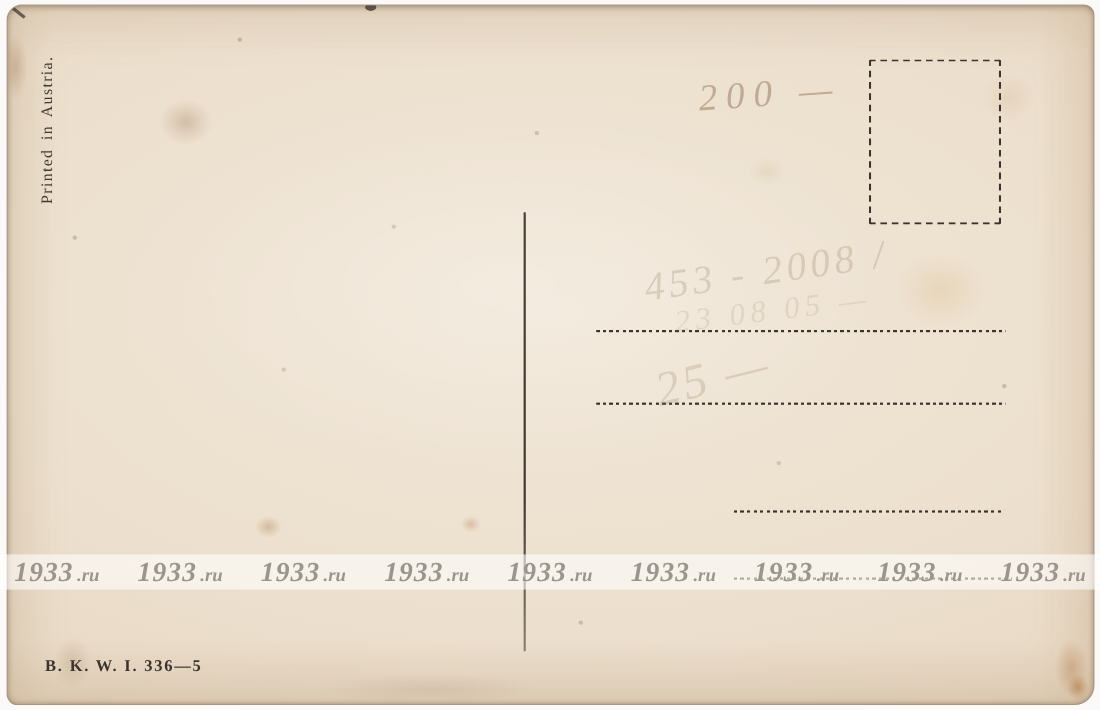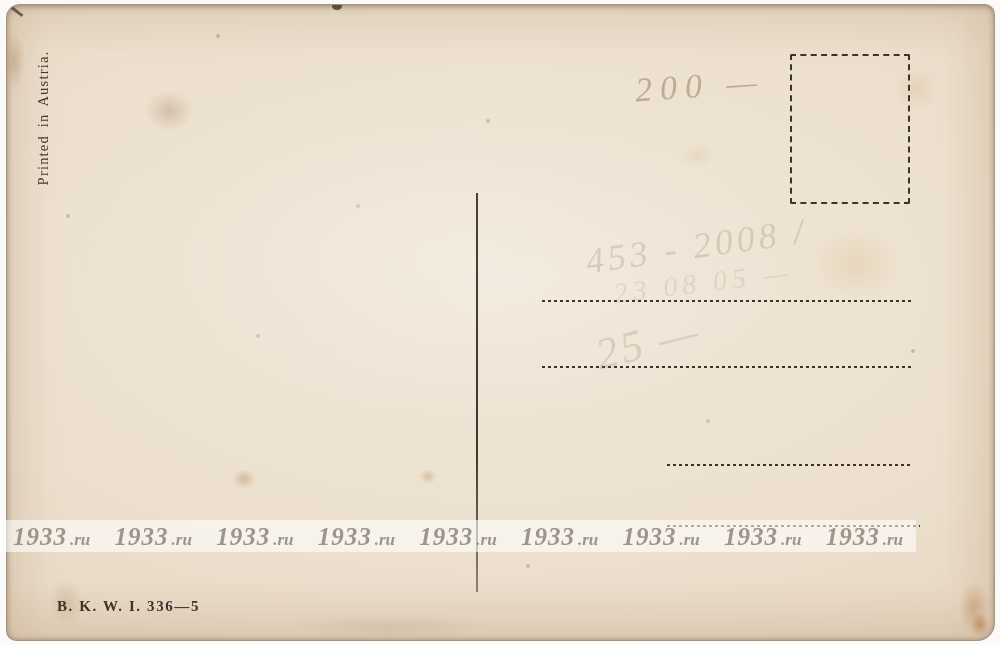--- a/index.html
+++ b/index.html
@@ -56,21 +56,20 @@
   }
   .l1{left:535px;top:295px;width:372px;}
   .l2{left:535px;top:361px;width:372px;}
   .l3{left:660px;top:459px;width:245px;}
   .l4{left:660px;top:520px;width:253px;}
 
   .publisher{
     position:absolute;left:34px;top:593px;
     font-size:15px;font-weight:600;letter-spacing:1.6px;
     color:#3a342c;
-    margin-left:16px;
   }
 
   
   .pencil{
     position:absolute;font-style:italic;white-space:nowrap;
     color:rgba(146,118,90,0.5);pointer-events:none;
   }
   .hw-price{left:628px;top:62px;font-size:34px;letter-spacing:8px;transform:rotate(-4deg);}
   .hw-n1{left:578px;top:220px;font-size:36px;letter-spacing:4px;transform:rotate(-8deg);color:rgba(150,125,95,0.26);}
   .hw-n2{left:606px;top:262px;font-size:28px;letter-spacing:5px;transform:rotate(-7deg);color:rgba(150,125,95,0.17);}
@@ -100,21 +99,21 @@
       700px 415px 0 1px rgba(100,80,60,0.2),
       350px 200px 0 1px rgba(100,80,60,0.2),
       250px 330px 0 1px rgba(100,80,60,0.2);}
   .corner-mark{
     position:absolute;left:-6px;top:2px;width:24px;height:3px;
     background:rgba(45,38,32,0.65);transform:rotate(38deg);pointer-events:none;
   }
 
   
   .watermark-band{
-    position:absolute;left:0;top:520px;width:916px;height:31px;
+    position:absolute;left:0;top:504px;width:1000px;height:31px;
     background:rgba(255,255,255,0.58);
     display:flex;justify-content:space-between;align-items:center;
     padding:16px 13px;box-sizing:border-box;
     pointer-events:none;
   }
   .wm{
     font-style:italic;font-weight:700;color:#9b958c;
     white-space:nowrap;line-height:1;
   }
   .wm .wmd{font-size:25px;letter-spacing:1px;}

